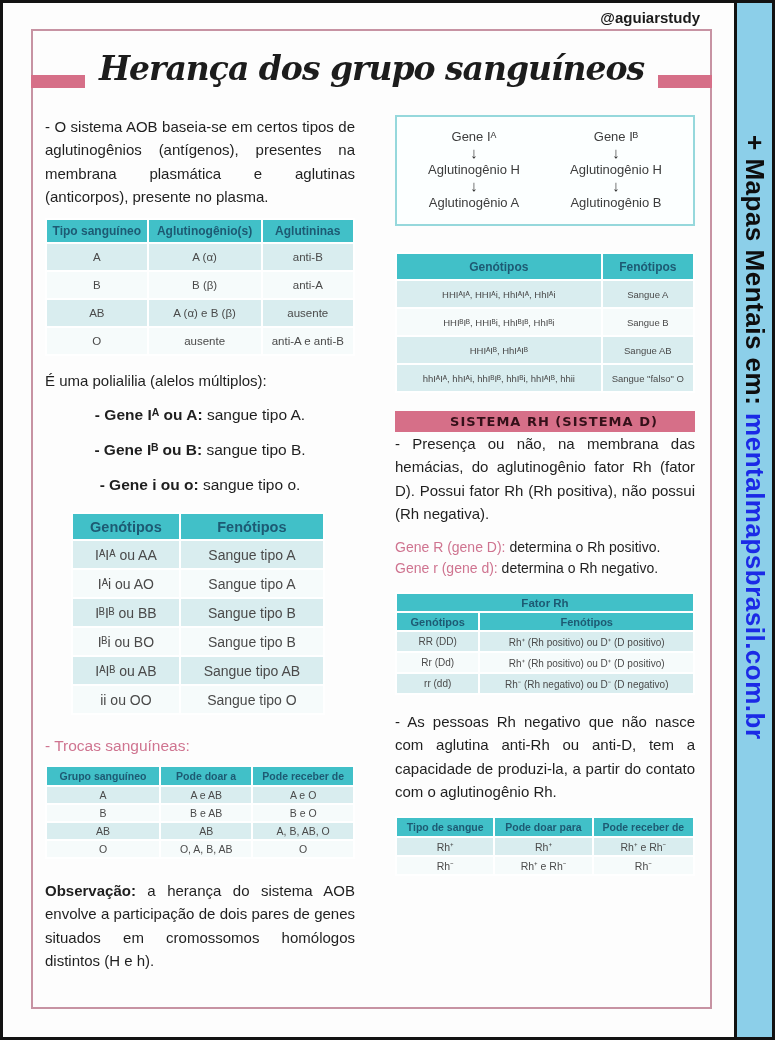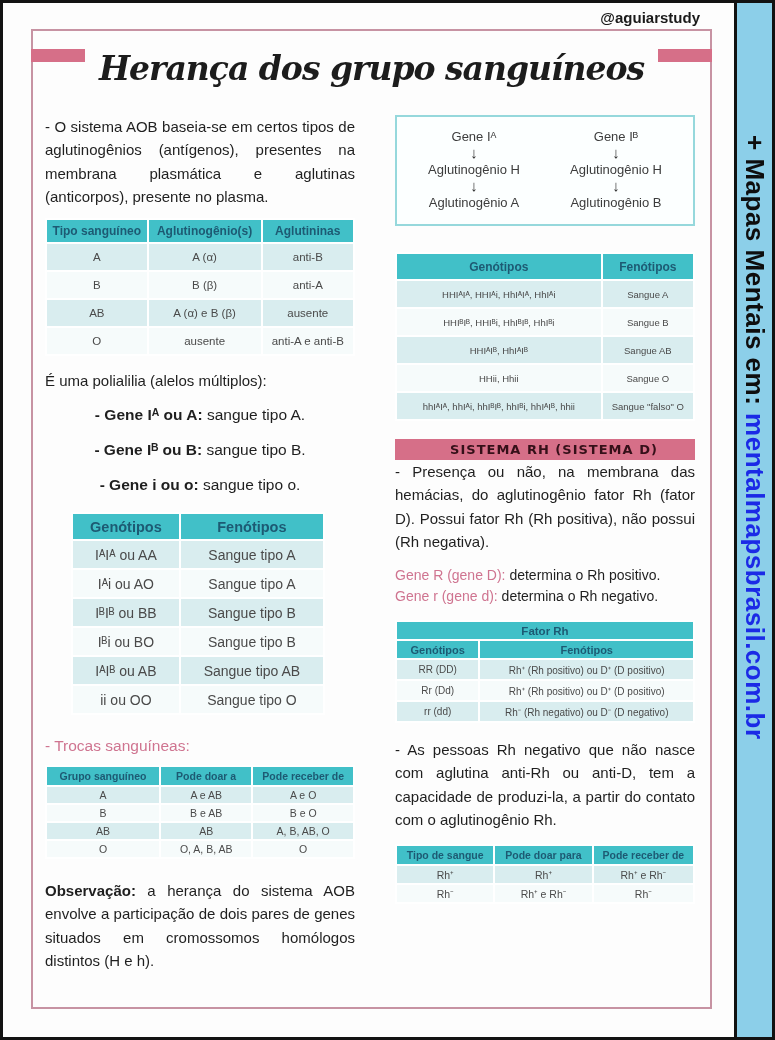--- a/index.html
+++ b/index.html
@@ -7,21 +7,21 @@
   body { font-family:"Liberation Sans", sans-serif; background:#fff; }
 
   .page { width:775px; height:1040px; display:flex; border:3px solid #121212; background:#0369a1; }
   .main { position:relative; flex:1; background:#fdfdfd; }
 
   .frame { position:absolute; left:28px; right:22px; top:26px; bottom:28px;
            border:2px solid var(--frame-pink,#c793a3); pointer-events:none; }
 
   .credit { position:absolute; top:6px; right:34px; font-weight:bold; font-size:15px; color:#1a1a1a; }
 
-  .title-row { position:absolute; left:28px; right:22px; top:46px; display:flex; align-items:flex-start; }
+  .title-row { position:absolute; left:28px; right:22px; top:46px; display:flex; align-items:flex-end; }
   .title-bar { flex:1; height:13px; background:var(--accent-pink,#d66f88); }
   .title-text { margin:0 14px; font-family:"DejaVu Serif", serif; font-style:italic; font-weight:bold;
                 font-size:33px; color:#1c1c1c; white-space:nowrap; letter-spacing:-1px; }
 
   .col-left  { position:absolute; left:42px;  top:112px; width:310px; }
   .col-right { position:absolute; left:392px; top:112px; width:300px; }
 
   p.body-text { font-size:15px; line-height:1.55; text-align:justify; color:#1f1f1f; }
   .lead-bold { font-weight:bold; }
   .pink-text { color:var(--pink-text,#cf7490); }
@@ -251,24 +251,20 @@
               <td>Sangue A</td>
             </tr>
             <tr data-stripe="b">
               <td>HHIᴮIᴮ, HHIᴮi, HhIᴮIᴮ, HhIᴮi</td>
               <td>Sangue B</td>
             </tr>
             <tr data-stripe="a">
               <td>HHIᴬIᴮ, HhIᴬIᴮ</td>
               <td>Sangue AB</td>
             </tr>
-            <tr data-stripe="b">
-              <td>HHii, Hhii</td>
-              <td>Sangue O</td>
-            </tr>
             <tr data-stripe="a">
               <td>hhIᴬIᴬ, hhIᴬi, hhIᴮIᴮ, hhIᴮi, hhIᴬIᴮ, hhii</td>
               <td>Sangue "falso" O</td>
             </tr>
           </tbody>
         </table>
 
       <div class="banner">SISTEMA RH (SISTEMA D)</div>
 
       <p class="body-text rh-intro">- Presença ou não, na membrana das hemácias, do aglutinogênio fator Rh (fator D). Possui fator Rh (Rh positiva), não possui (Rh negativa).</p>

